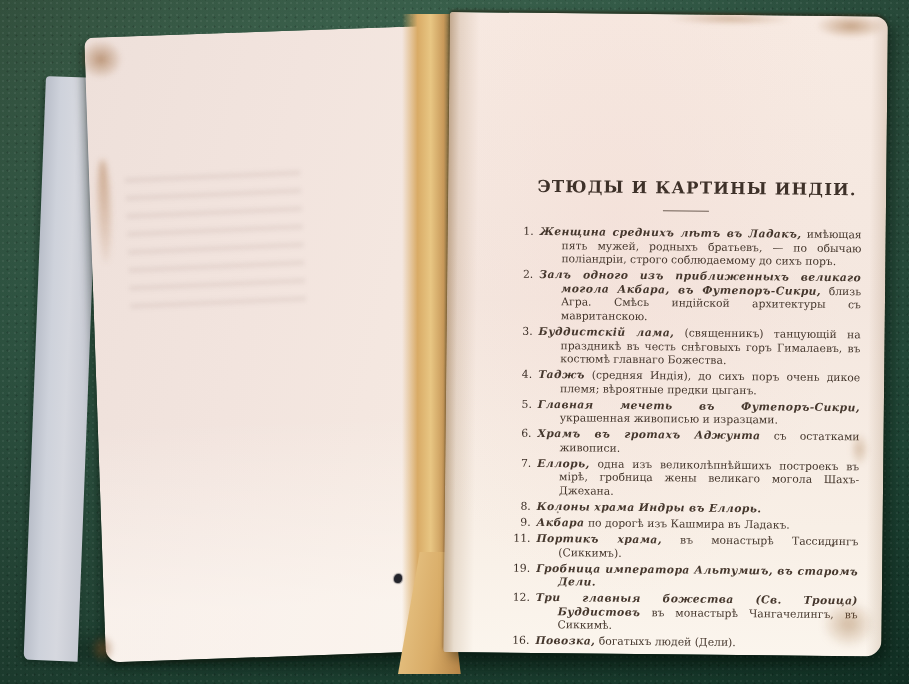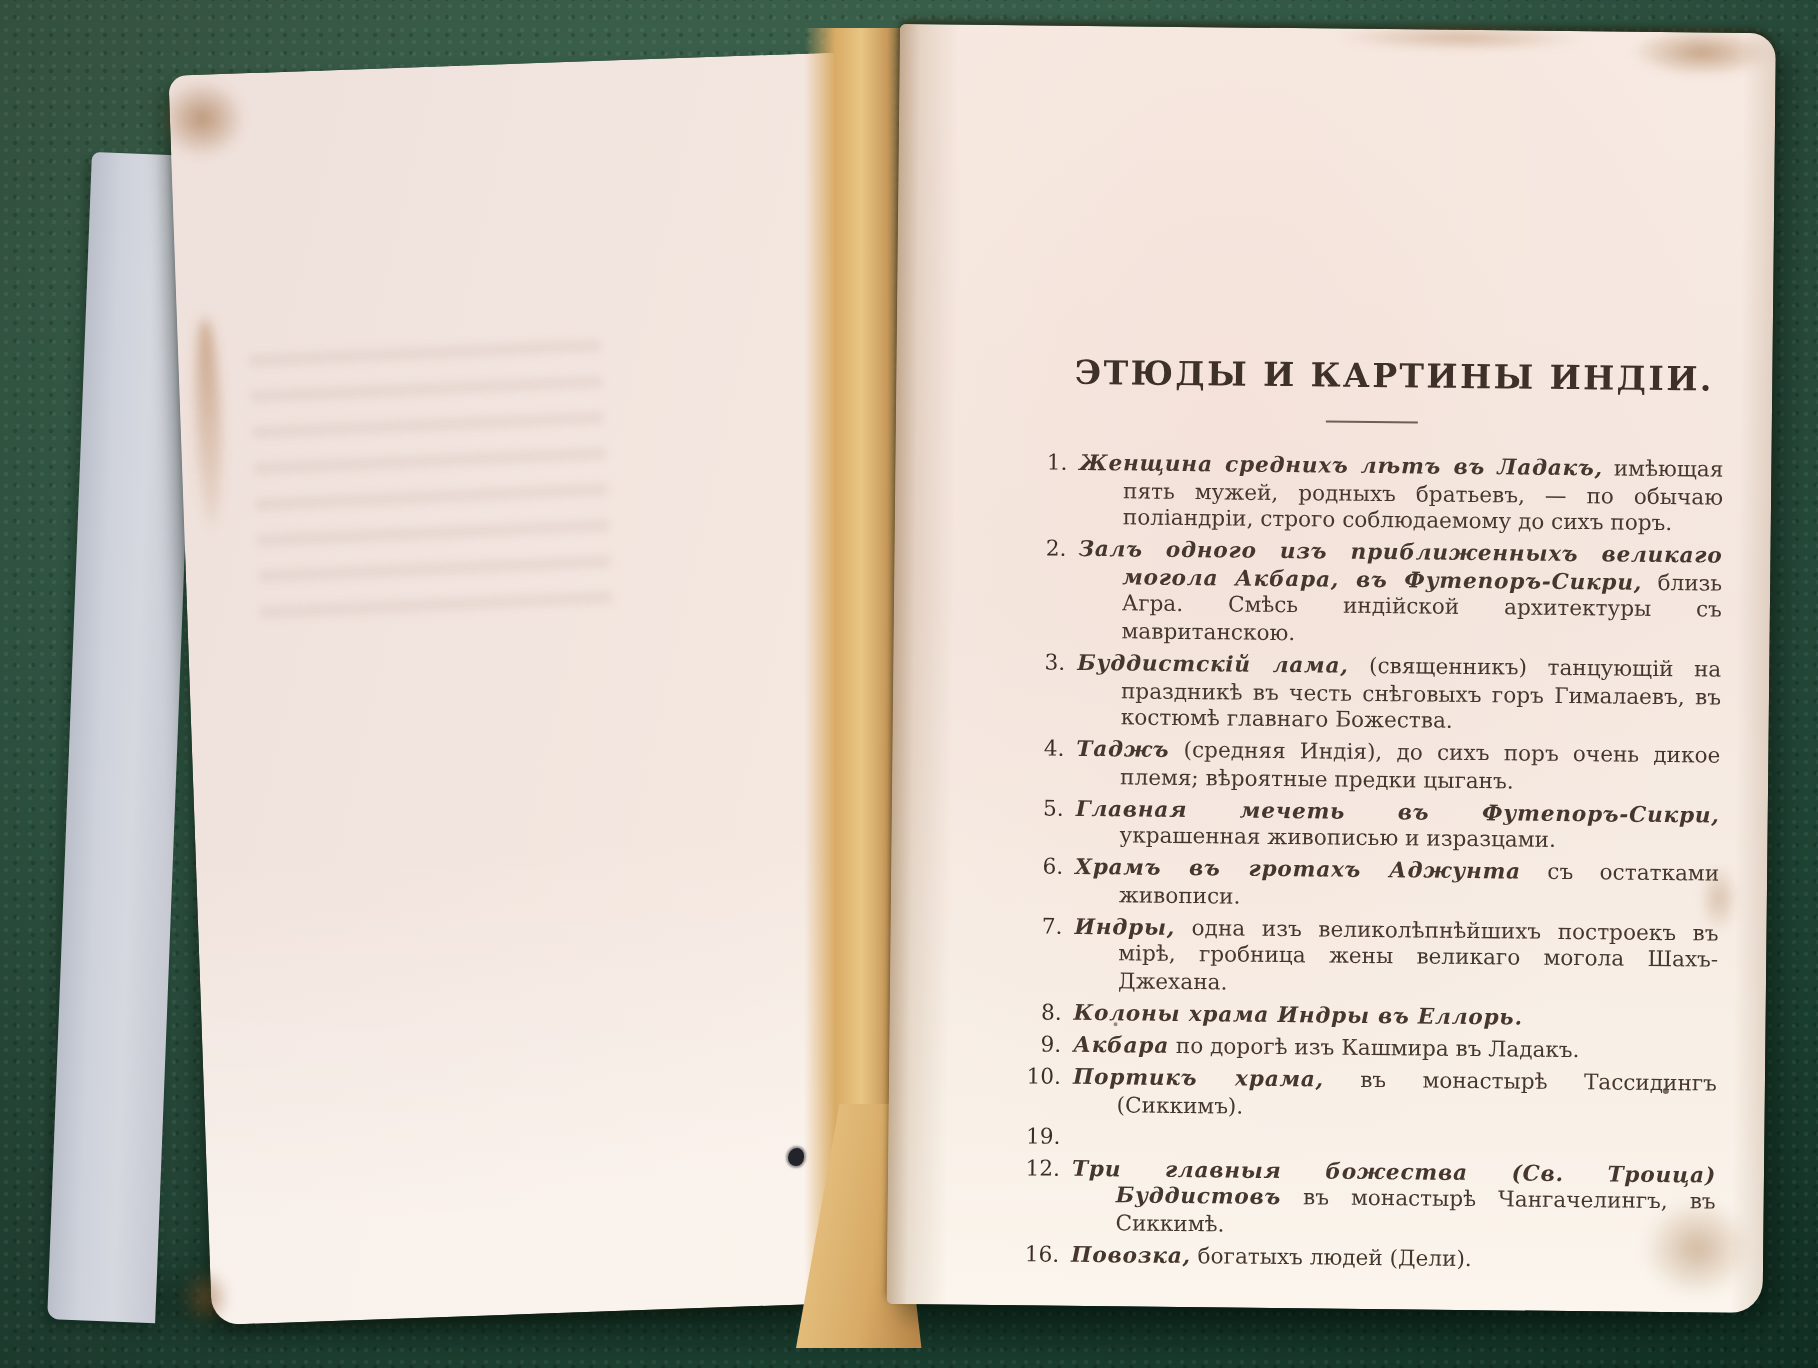--- a/index.html
+++ b/index.html
@@ -172,37 +172,37 @@
         <li class="toc-item">
     <span class="num">5.</span>
     <span class="txt"><i class="lead">Главная мечеть въ Футепоръ-Сикри,</i><span> украшенная живописью и изразцами.</span></span>
   </li>
         <li class="toc-item">
     <span class="num">6.</span>
     <span class="txt"><i class="lead">Храмъ въ гротахъ Аджунта</i><span> съ остатками живописи.</span></span>
   </li>
         <li class="toc-item">
     <span class="num">7.</span>
-    <span class="txt"><i class="lead">Индры,</i><span> одна изъ великолѣпнѣйшихъ построекъ въ мірѣ, гробница жены великаго могола Шахъ-Джехана.</span></span>
+    <span class="txt"><i class="lead">Еллорь,</i><span> одна изъ великолѣпнѣйшихъ построекъ въ мірѣ, гробница жены великаго могола Шахъ-Джехана.</span></span>
   </li>
         <li class="toc-item">
     <span class="num">8.</span>
     <span class="txt"><i class="lead">Колоны храма Индры въ Еллорь.</i><span></span></span>
   </li>
         <li class="toc-item">
     <span class="num">9.</span>
     <span class="txt"><i class="lead">Акбара</i><span> по дорогѣ изъ Кашмира въ Ладакъ.</span></span>
   </li>
         <li class="toc-item">
-    <span class="num">10.</span>
+    <span class="num">11.</span>
     <span class="txt"><i class="lead">Портикъ храма,</i><span> въ монастырѣ Тассидингъ (Сиккимъ).</span></span>
   </li>
         <li class="toc-item">
     <span class="num">19.</span>
-    <span class="txt"><span></span></span>
+    <span class="txt"><i class="lead">Гробница императора Альтумшъ, въ старомъ Дели.</i><span></span></span>
   </li>
         <li class="toc-item">
     <span class="num">12.</span>
     <span class="txt"><i class="lead">Три главныя божества (Св. Троица) Буддистовъ</i><span> въ монастырѣ Чангачелингъ, въ Сиккимѣ.</span></span>
   </li>
         <li class="toc-item">
     <span class="num">16.</span>
     <span class="txt"><i class="lead">Повозка,</i><span> богатыхъ людей (Дели).</span></span>
   </li>
       </ol>

